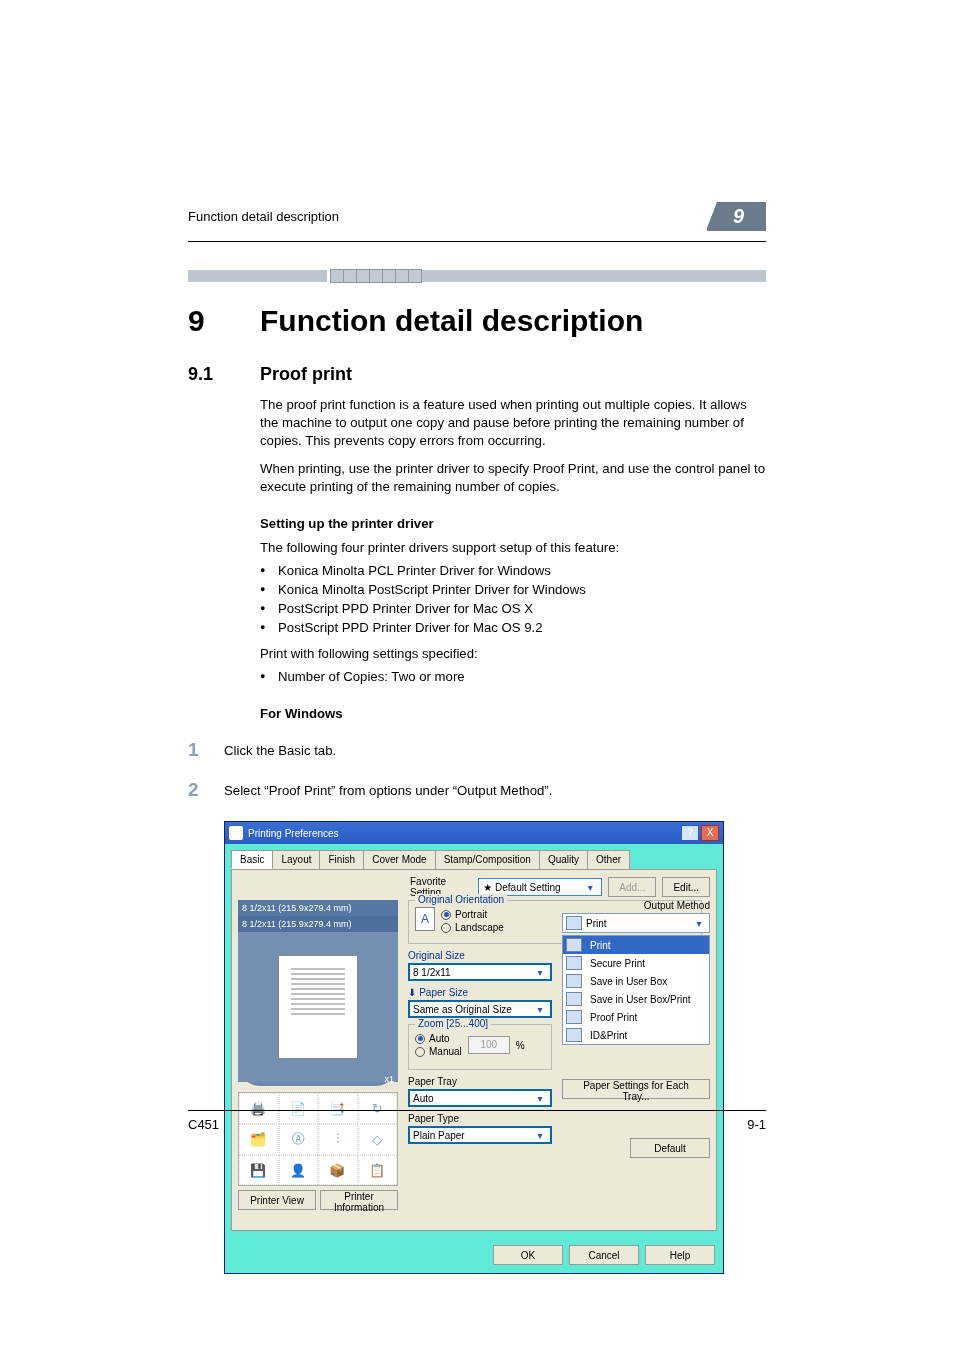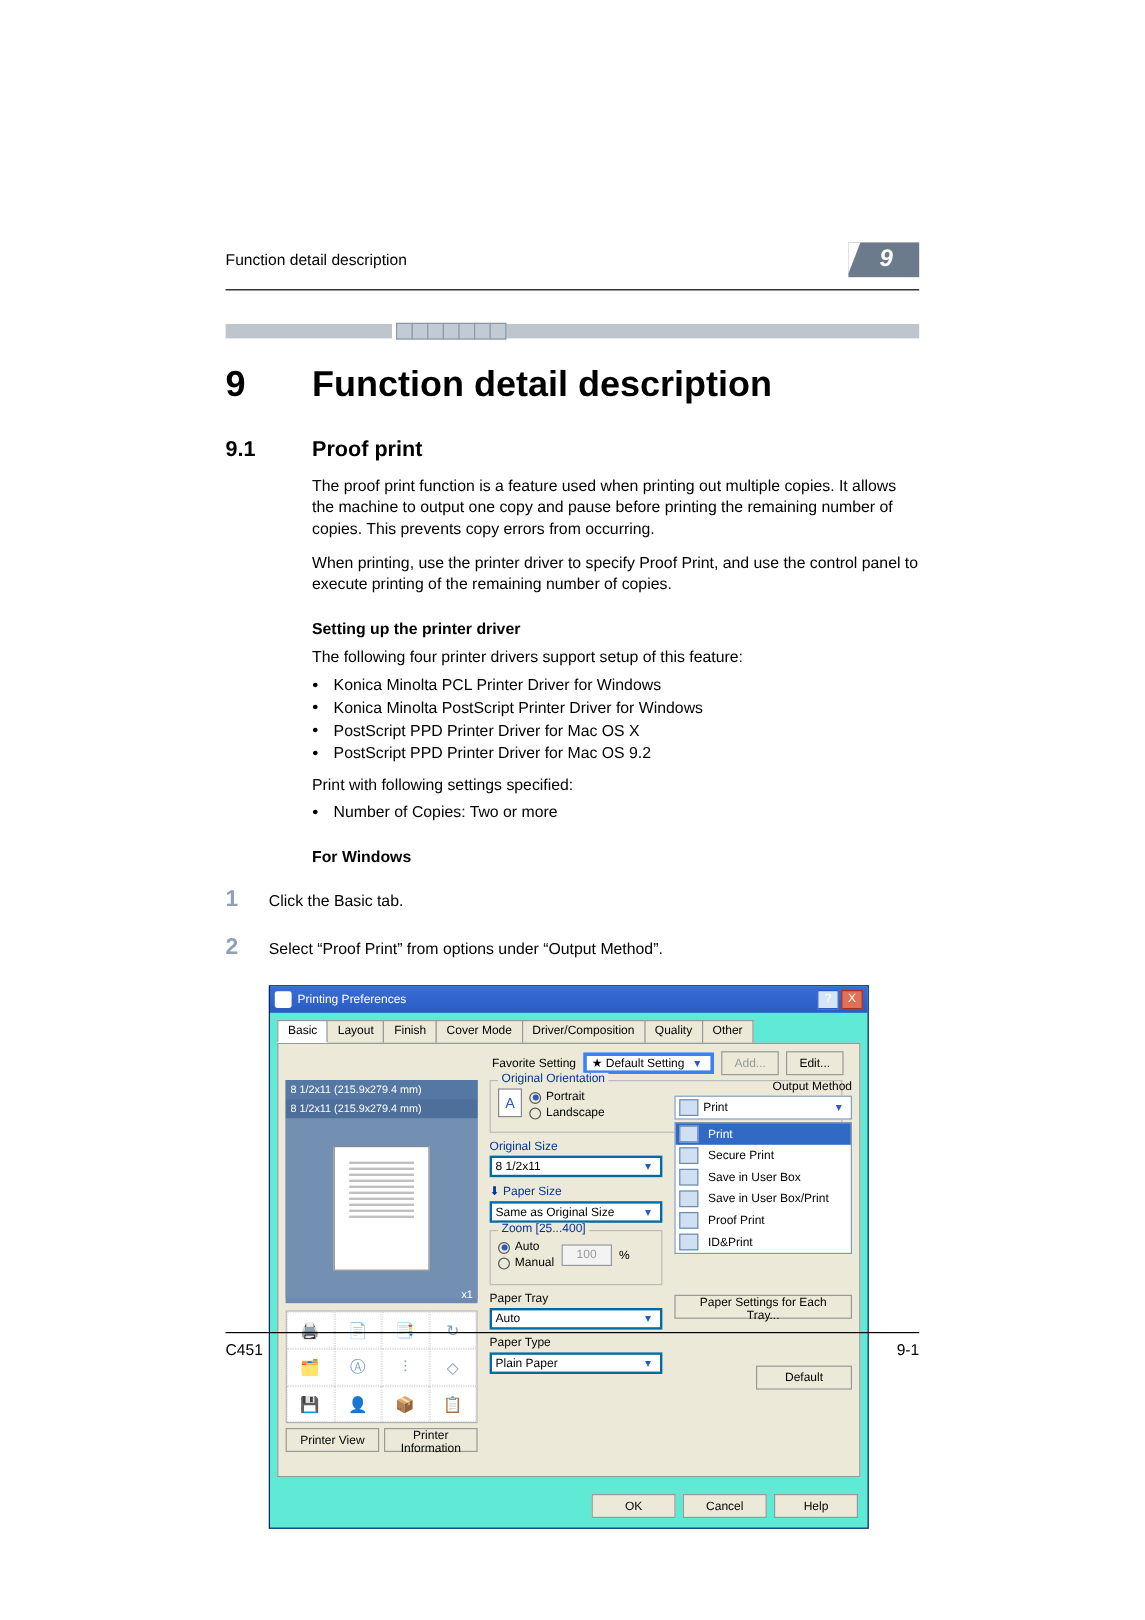--- a/index.html
+++ b/index.html
@@ -112,27 +112,27 @@
     .tb-icon { width: 14px; height: 14px; background: #fff; border-radius: 2px; }
     .tb-btns { display: flex; gap: 2px; }
     .tb-btn { width: 18px; height: 16px; background: #d6e5f5; border: 1px solid #2a5bc4; font-size: 10px; text-align: center; line-height: 14px; }
     .tb-close { background: #e17055; color: #fff; border-color: #a13020; }
     .tabstrip { display: flex; padding: 6px 6px 0 6px; }
     .tab { padding: 3px 8px; border: 1px solid #999; border-bottom: none; background: #ece9d8; margin-right: -1px; font-size: 10px; }
     .tab.active { background: #fff; border-bottom: 1px solid #fff; position: relative; z-index: 2; }
     .tabpanel { border: 1px solid #999; margin: 0 6px 6px 6px; background: #ece9d8; padding: 6px; position: relative; height: 362px; }
     .fav-row { display: flex; align-items: center; gap: 6px; margin-bottom: 6px; margin-left: 172px; }
     .fav-label { font-size: 10px; }
-    .fav-select { flex: none; width: 109px; height: 18px; border: 3px solid #3b82f6; background: #fff; display: flex; align-items: center; padding: 0 4px; justify-content: space-between; }
+    .fav-select { flex: none; width: 124px; height: 18px; border: 1px solid #3b82f6; background: #fff; display: flex; align-items: center; padding: 0 4px; justify-content: space-between; }
     .btn { height: 20px; border: 1px solid #999; background: #ece9d8; padding: 0 10px; font-size: 10px; }
     .btn.disabled { color: #999; }
     .preview {
       position: absolute; left: 6px; top: 30px;
       width: 160px; height: 186px;
-      background: #6c8aaf; color: #fff; font-size: 9px;
+      background: #6c8aaf; color: #fff; font-size: 9px; border-radius: 22px;
     }
     .preview-head { padding: 3px 4px; background: #5478a3; }
     .preview-body { background: #7390b3; height: 150px; display:flex; align-items:center; justify-content:center; }
     .paper-rect { width: 80px; height: 104px; background:#fff; border:1px solid #888; position:relative; }
     .paper-lines { position:absolute; inset:12px; }
     .paper-lines div { height:2px; background:#c0c0c0; margin-bottom:3px; }
     .xf { position:absolute; right:4px; bottom:2px; color:#fff; font-size:9px; }
     .icon-grid {
       position:absolute; left:6px; top:222px; width:160px; height:94px;
       background:#fff; border:1px solid #b0b0b0;
@@ -243,21 +243,21 @@
         <div class="tb-btn">?</div>
         <div class="tb-btn tb-close">X</div>
       </div>
     </div>
 
     <div class="tabstrip">
       <div class="tab active">Basic</div>
       <div class="tab">Layout</div>
       <div class="tab">Finish</div>
       <div class="tab">Cover Mode</div>
-      <div class="tab">Driver/Composition</div>
+      <div class="tab">Stamp/Composition</div>
       <div class="tab">Quality</div>
       <div class="tab">Other</div>
     </div>
 
     <div class="tabpanel">
       <div class="fav-row">
         <span class="fav-label">Favorite Setting</span>
         <div class="fav-select">
           <span>★ <span>Default Setting</span></span>
             <span class="dd">▾</span>

